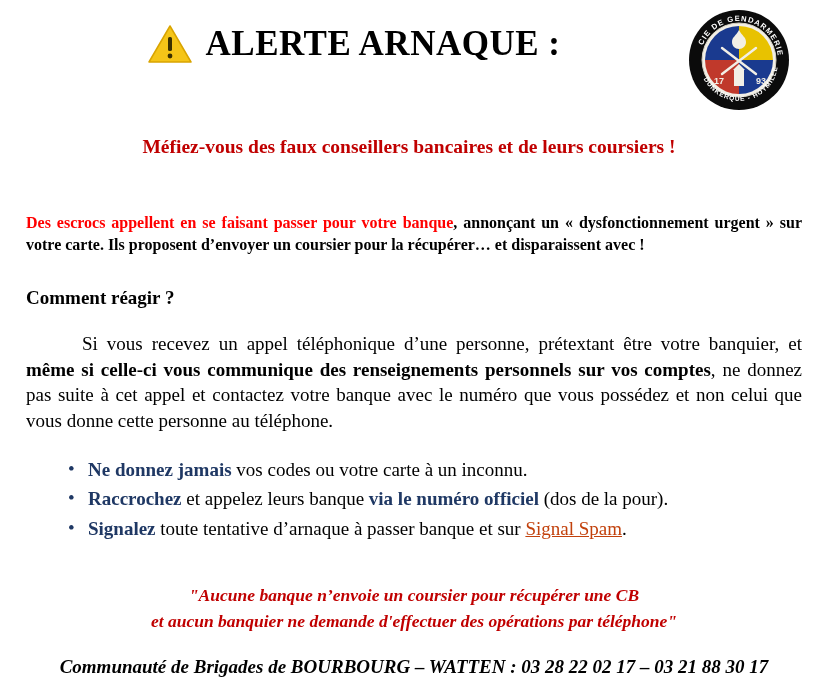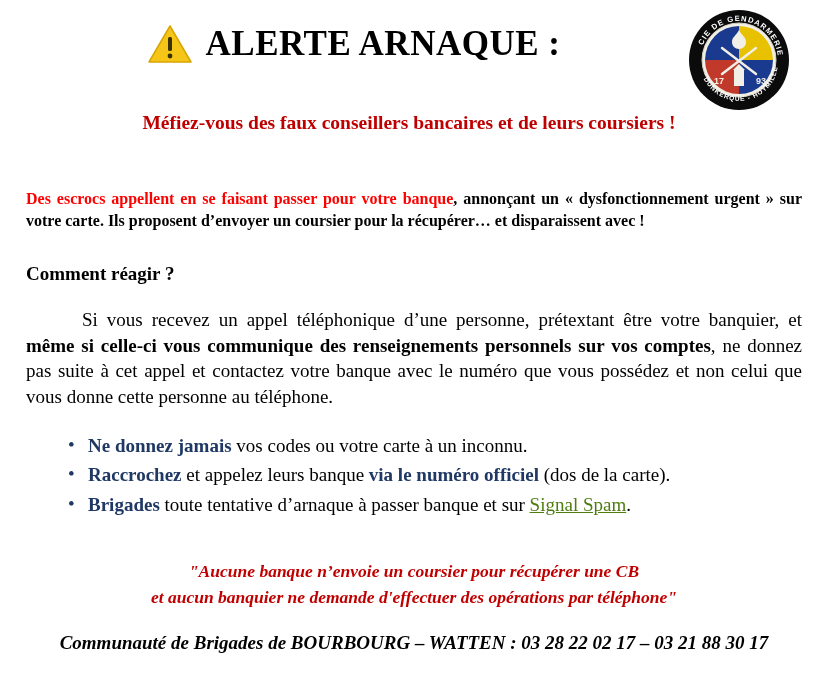--- a/index.html
+++ b/index.html
@@ -59,21 +59,21 @@
     width: 106px;
     height: 104px;
   }
 
   
   .subtitle {
     text-align: center;
     color: #c00000;
     font-weight: bold;
     font-size: 19.5px;
-    margin-top: 0;
+    margin-top: 24px;
     padding-right: 10px;
   }
 
   
   .lead {
     margin-top: 54px;
     font-size: 16px;
     line-height: 1.38;
     text-align: justify;
     font-weight: bold;
@@ -123,21 +123,21 @@
     font-size: 19px;
   }
   ul.bullets li .lead-word {
     font-weight: bold;
     color: #1f3864;
   }
   ul.bullets li .plain {
     color: #000000;
   }
   ul.bullets li .link {
-    color: #4d7c0f;
+    color: #c2410c;
     text-decoration: underline;
   }
 
   
   .quote {
     margin-top: 40px;
     text-align: center;
     color: #c00000;
     font-style: italic;
     font-weight: bold;
@@ -220,24 +220,24 @@
 
   <p class="body-par">
     <span>Si vous recevez un appel téléphonique d’une personne, prétextant être votre banquier, et </span><b>même si celle-ci vous communique des renseignements personnels sur vos comptes</b><span>, ne donnez pas suite à cet appel et contactez votre banque avec le numéro que vous possédez et non celui que vous donne cette personne au téléphone.</span>
   </p>
 
   <ul class="bullets">
     <li>
       <span class="lead-word">Ne donnez jamais</span><span class="plain"> vos codes ou votre carte à un inconnu.</span>
     </li>
     <li>
-      <span class="lead-word">Raccrochez</span><span class="plain"> et appelez leurs banque </span><span class="lead-word">via le numéro officiel</span><span class="plain"> (dos de la carte).</span>
+      <span class="lead-word">Raccrochez</span><span class="plain"> et appelez leurs banque </span><span class="lead-word">via le numéro officiel</span><span class="plain"> (dos de la pour).</span>
     </li>
     <li>
-      <span class="lead-word">Brigades</span><span class="plain"> toute tentative d’arnaque à passer banque et sur </span><a href="#" class="link">Signal Spam</a><span class="plain">.</span>
+      <span class="lead-word">Signalez</span><span class="plain"> toute tentative d’arnaque à passer banque et sur </span><a href="#" class="link">Signal Spam</a><span class="plain">.</span>
     </li>
   </ul>
 
   <div class="quote">
     <div>"Aucune banque n’envoie un coursier pour récupérer une CB</div>
     <div>et aucun banquier ne demande d'effectuer des opérations par téléphone"</div>
   </div>
 
   <div class="footer">Communauté de Brigades de BOURBOURG – WATTEN : 03 28 22 02 17 – 03 21 88 30 17</div>
 

